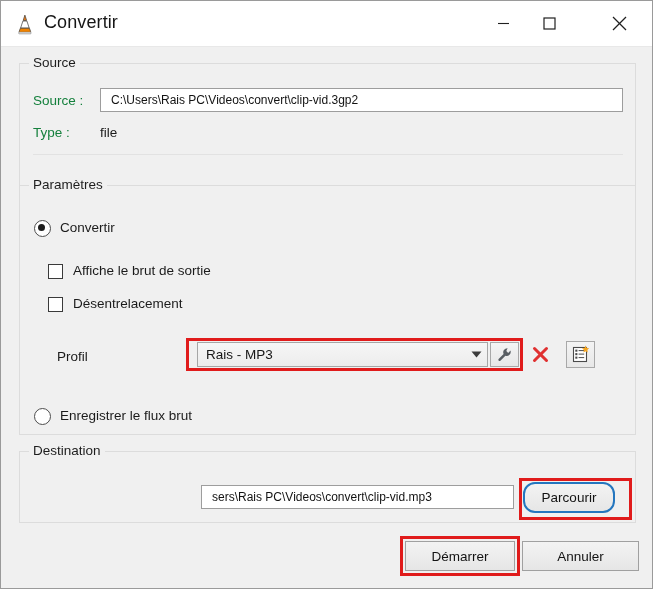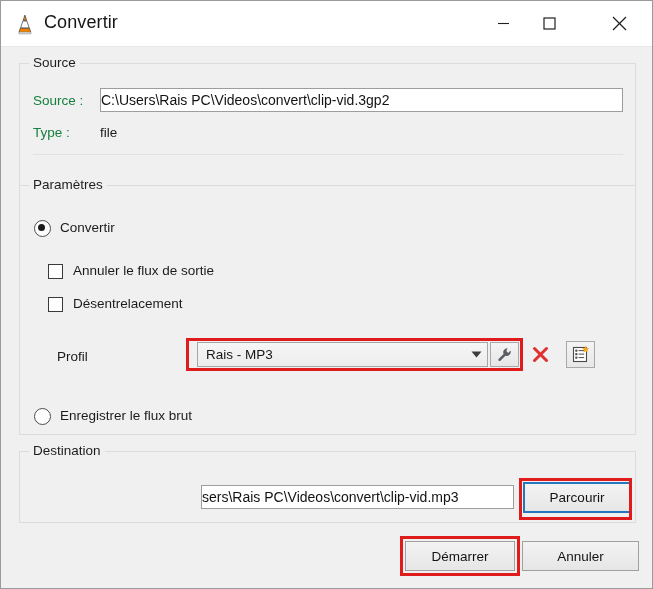--- a/index.html
+++ b/index.html
@@ -89,23 +89,23 @@
     font-size: 13.5px;
     color: #1b1b1b;
     white-space: nowrap;
   }
   .textinput {
     position: absolute;
     box-sizing: border-box;
     background: #ffffff;
     border: 1px solid #9d9d9d;
     font-family: "Liberation Sans", sans-serif;
-    font-size: 14px;
+    font-size: 12px;
     color: #131313;
-    padding: 0 0;
+    padding: 0 10px;
     outline: none;
   }
   .hr-sep {
     position: absolute;
     height: 1px;
     background: #e2e2e2;
   }
 
   
   .radio {
@@ -256,21 +256,21 @@
     <div class="hr-sep" style="left:13px; top:90px; width:590px;"></div>
   </div>
 
   <div class="group" id="group-parametres">
     <div class="group-title">Paramètres</div>
 
     <div class="radio checked" style="left:14px; top:34px;"></div>
     <div class="ctrl-label" style="left:40px; top:34px;">Convertir</div>
 
     <div class="checkbox" style="left:28px; top:78px;"></div>
-    <div class="ctrl-label" style="left:53px; top:77px;">Annuler le flux de sortie</div>
+    <div class="ctrl-label" style="left:53px; top:77px;">Affiche le brut de sortie</div>
 
     <div class="checkbox" style="left:28px; top:111px;"></div>
     <div class="ctrl-label" style="left:53px; top:110px;">Désentrelacement</div>
 
     <div class="ctrl-label" style="left:37px; top:163px;">Profil</div>
 
     <div class="combo" style="left:177px; top:156px; width:291px; height:25px;">
       <div class="combo-text">Rais - MP3</div>
       <div class="combo-arrow-zone">
         <svg width="11" height="7" viewBox="0 0 11 7">
@@ -308,21 +308,21 @@
     <div class="radio" style="left:14px; top:222px;"></div>
     <div class="ctrl-label" style="left:40px; top:222px;text-align:center;">Enregistrer le flux brut</div>
   </div>
 
   <div class="group" id="group-destination">
     <div class="group-title">Destination</div>
 
 
     <input class="textinput" style="left: 181px; top: 33px; width: 313px; height: 24px;" type="text" value="sers\Rais PC\Videos\convert\clip-vid.mp3">
 
-    <div class="pushbtn focused" style="left:503px; top:30px; width:108px; height:31px;">Parcourir</div>
+    <div class="pushbtn focused" style="left:503px; top:30px; width:92px; height:31px;border-radius:12px;">Parcourir</div>
   </div>
 
   <div class="pushbtn" style="left:404px; top:540px; width:110px; height:30px;">Démarrer</div>
 
   <div class="pushbtn" style="left:521px; top:540px; width:117px; height:30px;">Annuler</div>
 
   <div class="annot" style="left:185px; top:337px; width:337px; height:33px;"></div>
 
   <div class="annot" style="left:518px; top:477px; width:113px; height:42px;"></div>
 

